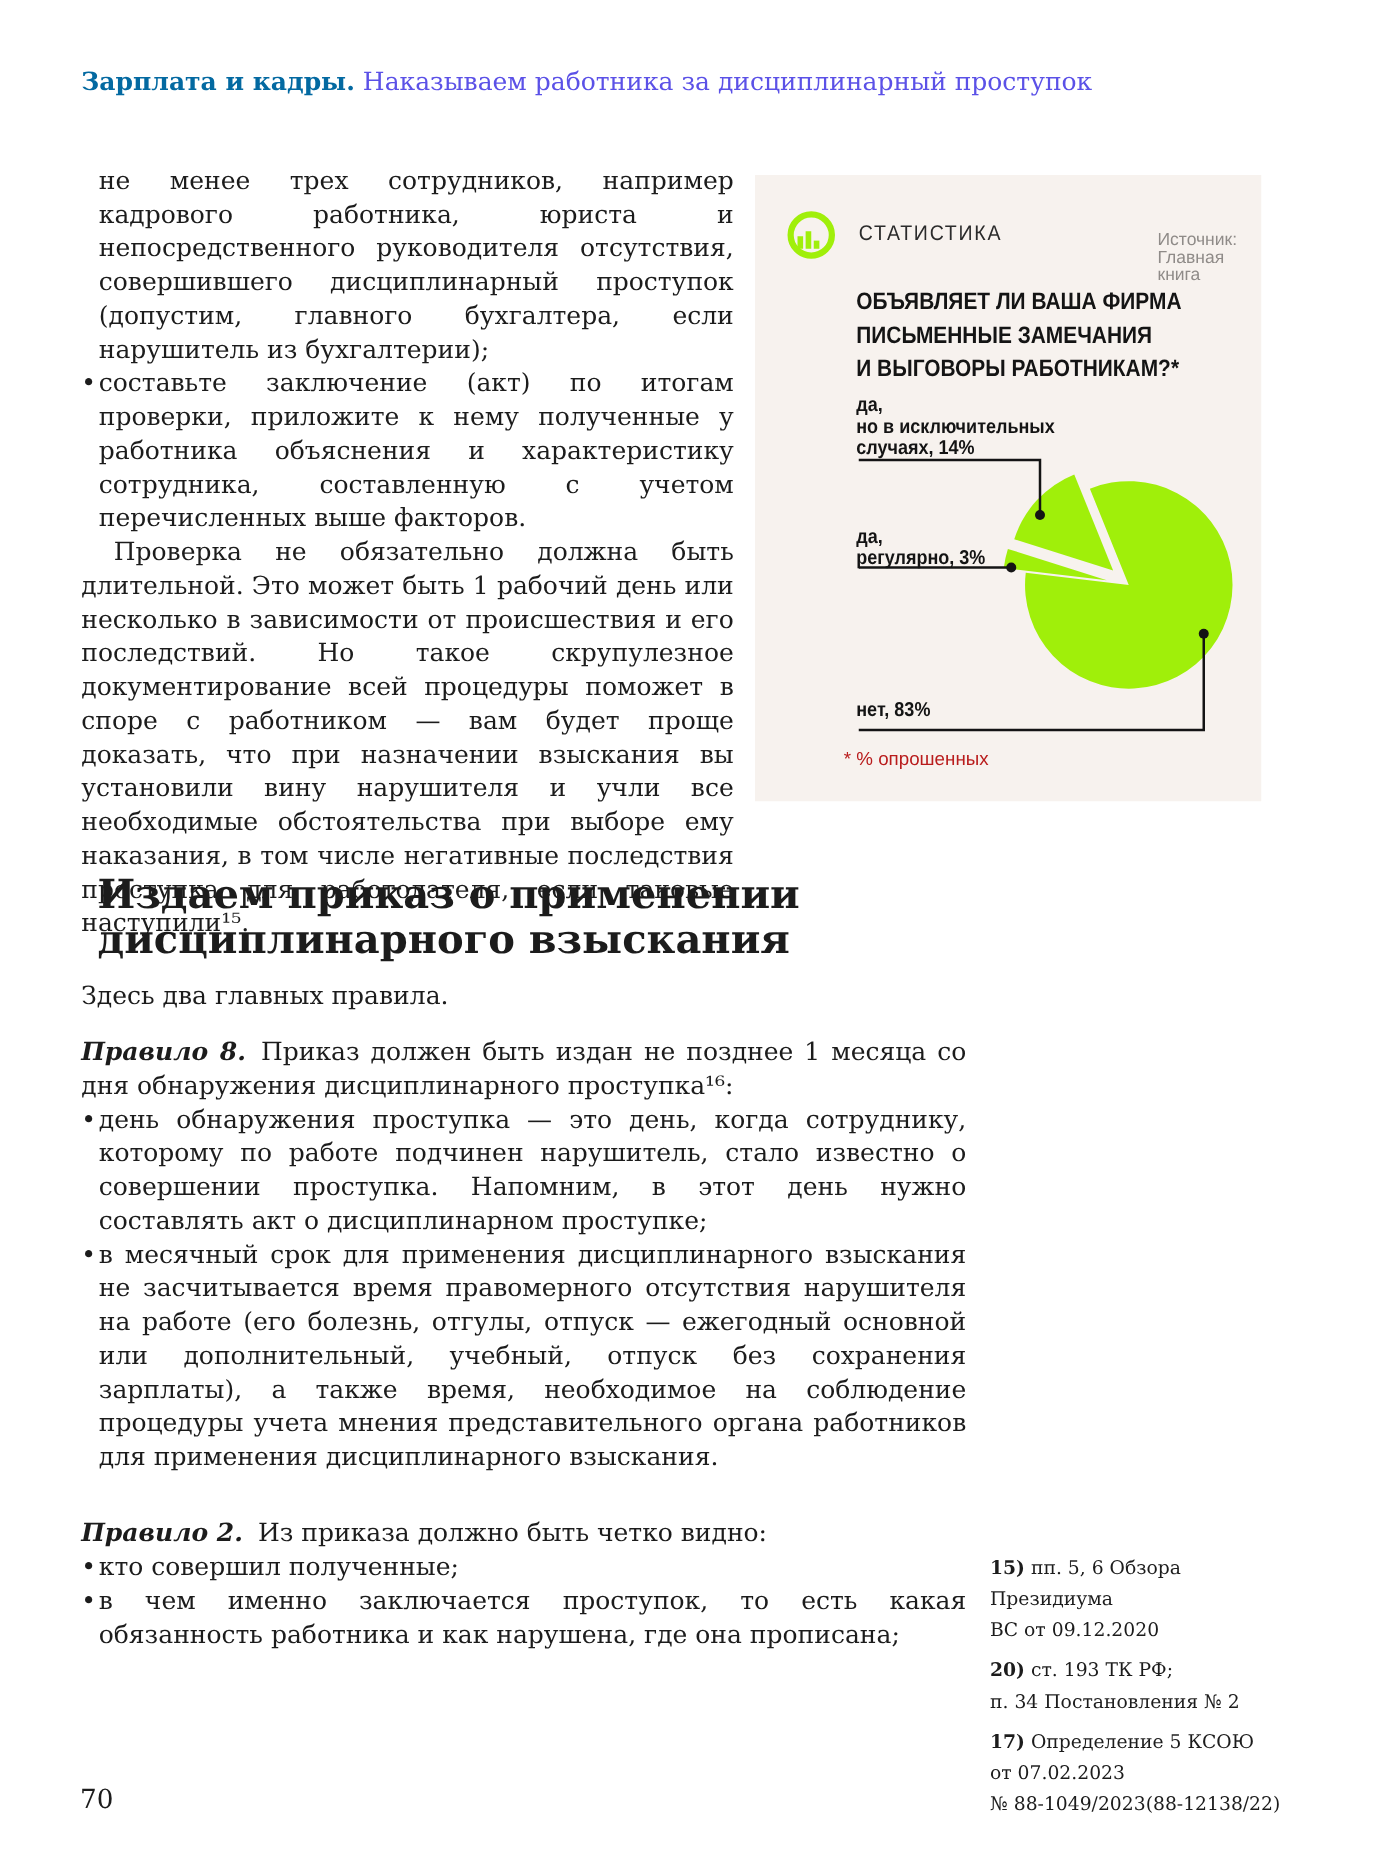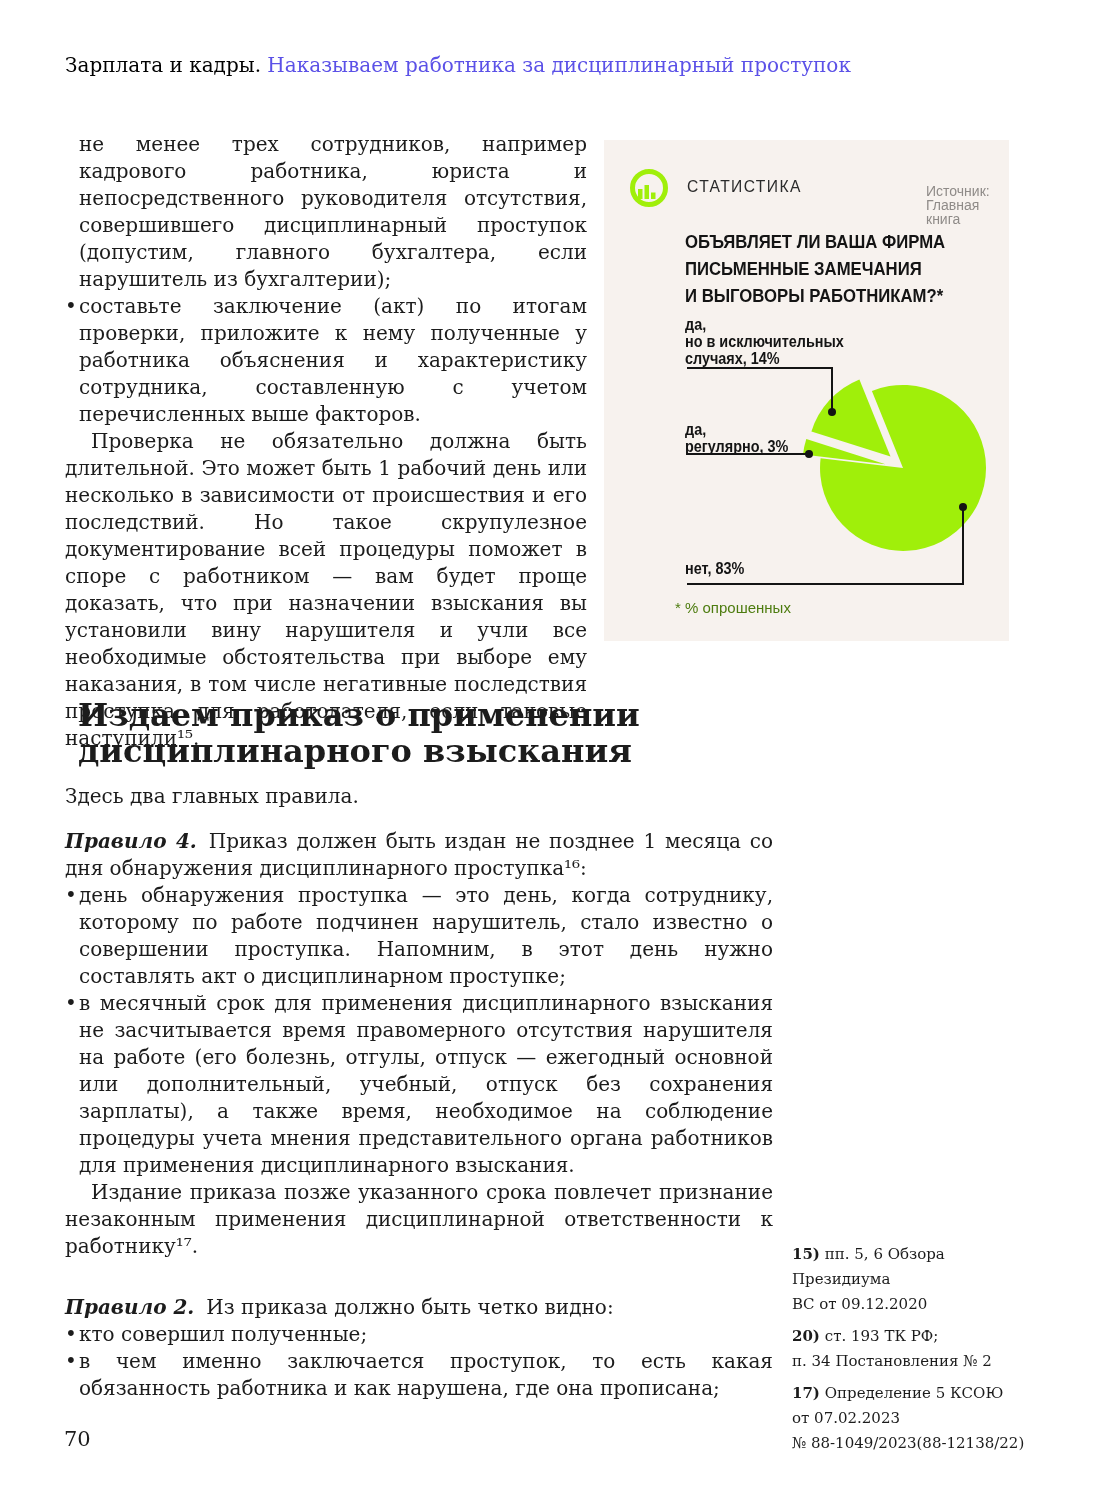--- a/index.html
+++ b/index.html
@@ -1,21 +1,21 @@
 <!DOCTYPE html>
 <html lang="ru"><head>
 <meta charset="utf-8">
 <style>
   html,body{margin:0;padding:0;background:#ffffff;}
   .page{position:relative;width:1104px;height:1500px;background:#ffffff;overflow:hidden;
         font-family:"DejaVu Serif", serif;color:#1c1c1c;}
 
   
   .runhead{position:absolute;left:65px;top:53px;font-size:20px;white-space:nowrap;}
-  .brand{font-weight:normal;color:#000000;}
+  .brand{font-weight:bold;color:#0369a1;}
   .runtitle{color:#5b51e7;}
 
   
   .col-left{position:absolute;left:65px;top:131px;width:522px;
             font-size:20px;line-height:27px;text-align:justify;}
   .li{position:relative;padding-left:14px;margin:0;}
   .li.bulleted::before{content:"\2022";position:absolute;left:0;top:0;}
   p.indent{margin:0;text-indent:26px;}
 
   
@@ -46,21 +46,21 @@
   .chart-title{position:absolute;left:81px;top:88px;font-size:19px;line-height:27px;
                font-weight:bold;transform:scaleX(0.88);transform-origin:0 0;}
   .pie-svg{position:absolute;left:0;top:0;width:405px;height:501px;}
   .lead-line{fill:none;stroke:#141414;stroke-width:2;}
   .dot{fill:#141414;}
   .slice-label{position:absolute;font-size:16px;line-height:17px;font-weight:bold;
                transform:scaleX(0.9);transform-origin:0 0;}
   .lbl-0{left:81px;top:176px;}
   .lbl-1{left:81px;top:281px;}
   .lbl-2{left:81px;top:420px;}
-  .chart-note{position:absolute;left:71px;top:459px;font-size:15px;color:#4d7c0f;}
+  .chart-note{position:absolute;left:71px;top:459px;font-size:15px;color:#b91c1c;}
 </style>
 </head>
 <body>
 
 <div class="page">
 
   <div class="runhead">
     <span class="brand">Зарплата и кадры.</span><span class="runtitle"> Наказываем работника за дисциплинарный проступок</span>
   </div>
 
@@ -107,29 +107,28 @@
 регулярно, 3%</div>
     <div class="slice-label pre lbl-2">нет, 83%</div>
     <div class="chart-note">* % опрошенных</div>
   </div>
 
   <section class="main-col">
     <h2>Издаем приказ о применении дисциплинарного взыскания</h2>
     <p class="intro">Здесь два главных правила.</p>
 
     <p class="rule">
-      <span class="rule-lead">Правило 4.</span><span>Приказ должен быть издан не позднее 1 месяца со дня обнаружения дисциплинарного проступка¹⁶:</span>
+      <span class="rule-lead">Правило 8.</span><span>Приказ должен быть издан не позднее 1 месяца со дня обнаружения дисциплинарного проступка¹⁶:</span>
     </p>
     <div class="li bulleted">
       <span>день обнаружения проступка — это день, когда сотруднику, которому по работе подчинен нарушитель, стало известно о совершении проступка. Напомним, в этот день нужно составлять акт о дисциплинарном проступке;</span>
     </div>
     <div class="li bulleted">
       <span>в месячный срок для применения дисциплинарного взыскания не засчитывается время правомерного отсутствия нарушителя на работе (его болезнь, отгулы, отпуск — ежегодный основной или дополнительный, учебный, отпуск без сохранения зарплаты), а также время, необходимое на соблюдение процедуры учета мнения представительного органа работников для применения дисциплинарного взыскания.</span>
     </div>
-    <p class="indent">Издание приказа позже указанного срока повлечет признание незаконным применения дисциплинарной ответственности к работнику¹⁷.</p>
 
     <p class="rule rule2">
       <span class="rule-lead">Правило 2.</span><span>Из приказа должно быть четко видно:</span>
     </p>
     <div class="li bulleted">
       <span>кто совершил полученные;</span>
     </div>
     <div class="li bulleted">
       <span>в чем именно заключается проступок, то есть какая обязанность работника и как нарушена, где она прописана;</span>
     </div>

